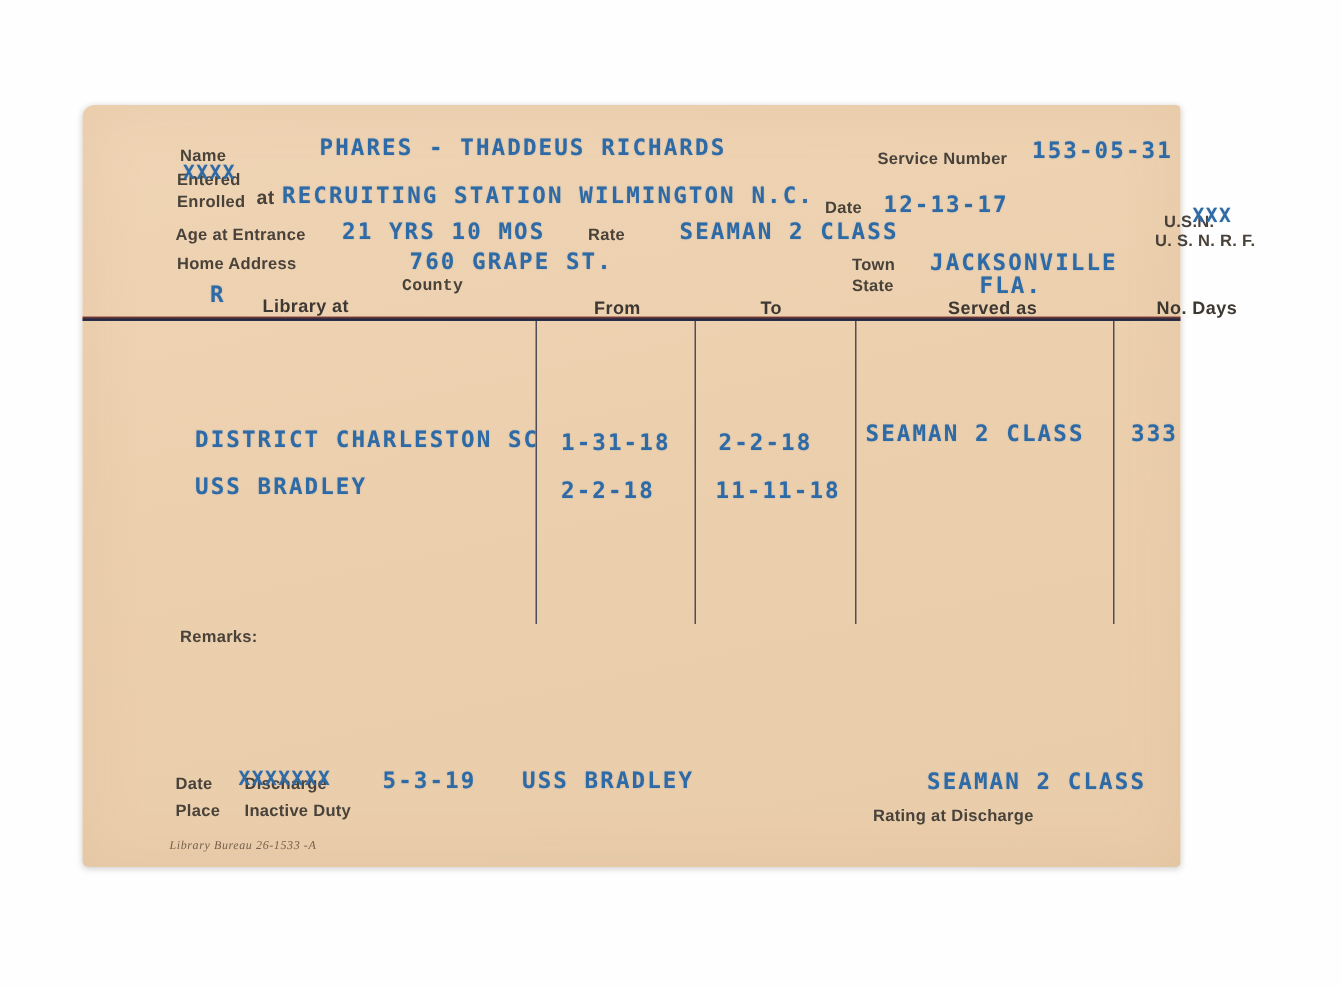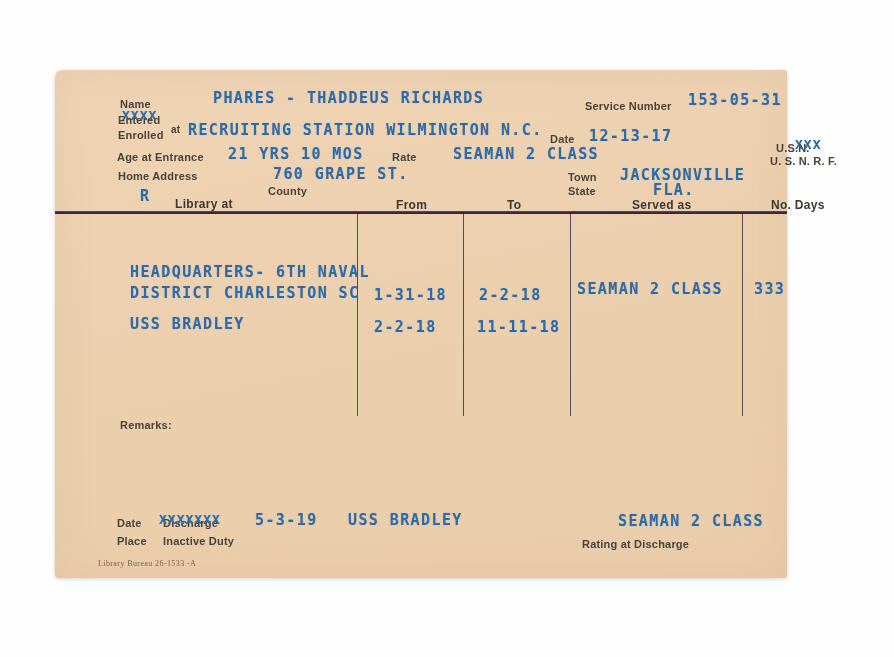--- a/index.html
+++ b/index.html
@@ -13,21 +13,21 @@
     background:linear-gradient(168deg,#efd4b5 0%,#ecd0ae 45%,#e9ccaa 100%);
     border-radius:8px 3px 3px 4px;
     box-shadow:0 1px 4px rgba(0,0,0,0.18), inset 0 0 40px rgba(185,140,95,0.12);
     text-align:right;
   }
   .card span{position:absolute;white-space:nowrap;display:block;}
   .lbl{
     font-family:"Liberation Sans",sans-serif;font-size:11px;font-weight:bold;
     color:#49423a;letter-spacing:0.2px;
   }
-  .lbl.small{font-size:10px;}
+  .lbl.small{font-size:13px;}
   .thlbl{
     font-family:"Liberation Sans",sans-serif;font-size:12px;font-weight:bold;
     color:#3e3832;letter-spacing:0.3px;position:absolute;white-space:nowrap;
   }
   .typed{
     font-family:"DejaVu Sans Mono",monospace;font-size:15px;font-weight:bold;
     color:#2d6aa6;letter-spacing:1.4px;
     text-shadow:0 0 1px rgba(45,106,166,0.35);
   }
   .typed.sm{font-size:13px;letter-spacing:1px;}
@@ -73,37 +73,36 @@
     <span class="lbl" style="left:721px;top:72px;">U.S.N.</span>
     <span class="typed sm" style="left:740px;top:67px;">XXX</span>
     <span class="lbl" style="left:715px;top:85px;">U. S. N. R. F.</span>
 
     <span class="lbl" style="left:63px;top:100px;">Home Address</span>
     <span class="typed" style="left:218px;top:95px;">760 GRAPE ST.</span>
     <span class="lbl" style="left:513px;top:101px;">Town</span>
     <span class="typed" style="left:565px;top:96px;">JACKSONVILLE</span>
 
     <span class="typed" style="left:85px;top:117px;">R</span>
-    <span class="lbl" style="left:213px;top:115px;">County</span>
+    <span class="lbl" style="left:213px;top:115px;font-family:Liberation Mono, monospace;">County</span>
     <span class="lbl" style="left:513px;top:115px;">State</span>
     <span class="typed" style="left:598px;top:111px;">FLA.</span>
 
     <span class="thlbl" style="left:120px;top:127px;">Library at</span>
     <span class="thlbl" style="left:341px;top:128px;">From</span>
     <span class="thlbl" style="left:452px;top:128px;">To</span>
     <span class="thlbl" style="left:577px;top:128px;">Served as</span>
     <span class="thlbl" style="left:716px;top:128px;">No. Days</span>
 
     <div class="hline"></div>
     <div class="vline" style="left:302px;"></div>
     <div class="vline" style="left:408px;"></div>
     <div class="vline" style="left:515px;"></div>
     <div class="vline" style="left:687px;"></div>
 
-    <span class="typed" style="left:75px;top:193px;">HEADQUARTERS- 6TH NAVAL</span>
     <span class="typed" style="left:75px;top:214px;">DISTRICT CHARLESTON SC</span>
     <span class="typed" style="left:319px;top:216px;">1-31-18</span>
     <span class="typed" style="left:424px;top:216px;">2-2-18</span>
     <span class="typed" style="left:522px;top:210px;">SEAMAN 2 CLASS</span>
     <span class="typed" style="left:699px;top:210px;">333</span>
 
     <span class="typed" style="left:75px;top:245px;">USS BRADLEY</span>
     <span class="typed" style="left:319px;top:248px;">2-2-18</span>
     <span class="typed" style="left:422px;top:248px;">11-11-18</span>
 
@@ -112,15 +111,15 @@
     <span class="lbl" style="left:62px;top:447px;">Date</span>
     <span class="lbl" style="left:108px;top:447px;">Discharge</span>
     <span class="typed sm" style="left:104px;top:442px;">XXXXXXX</span>
     <span class="typed" style="left:200px;top:441px;">5-3-19</span>
     <span class="typed" style="left:293px;top:441px;">USS BRADLEY</span>
     <span class="lbl" style="left:62px;top:465px;">Place</span>
     <span class="lbl" style="left:108px;top:465px;">Inactive Duty</span>
     <span class="typed" style="left:563px;top:442px;">SEAMAN 2 CLASS</span>
     <span class="lbl" style="left:527px;top:468px;">Rating at Discharge</span>
 
-    <span class="footer-print" style="left:43px;top:489px;">Library Bureau 26-1533    -A</span>
+    <span class="footer-print" style="left:58px;top:489px;font-style:italic;">Library Bureau 26-1533    -A</span>
   </div>
 </div>
 
 </body></html>

